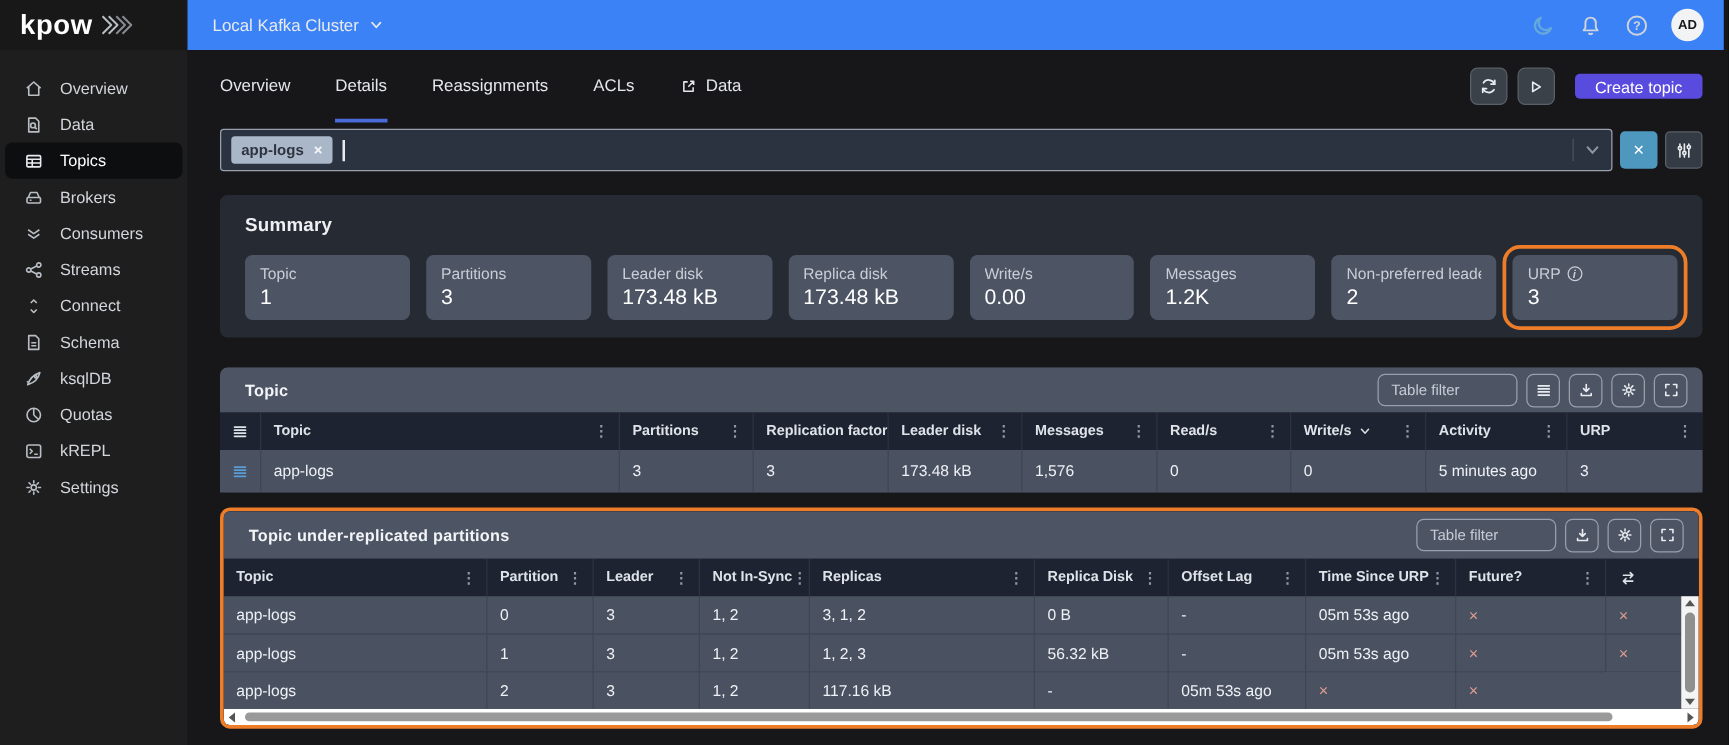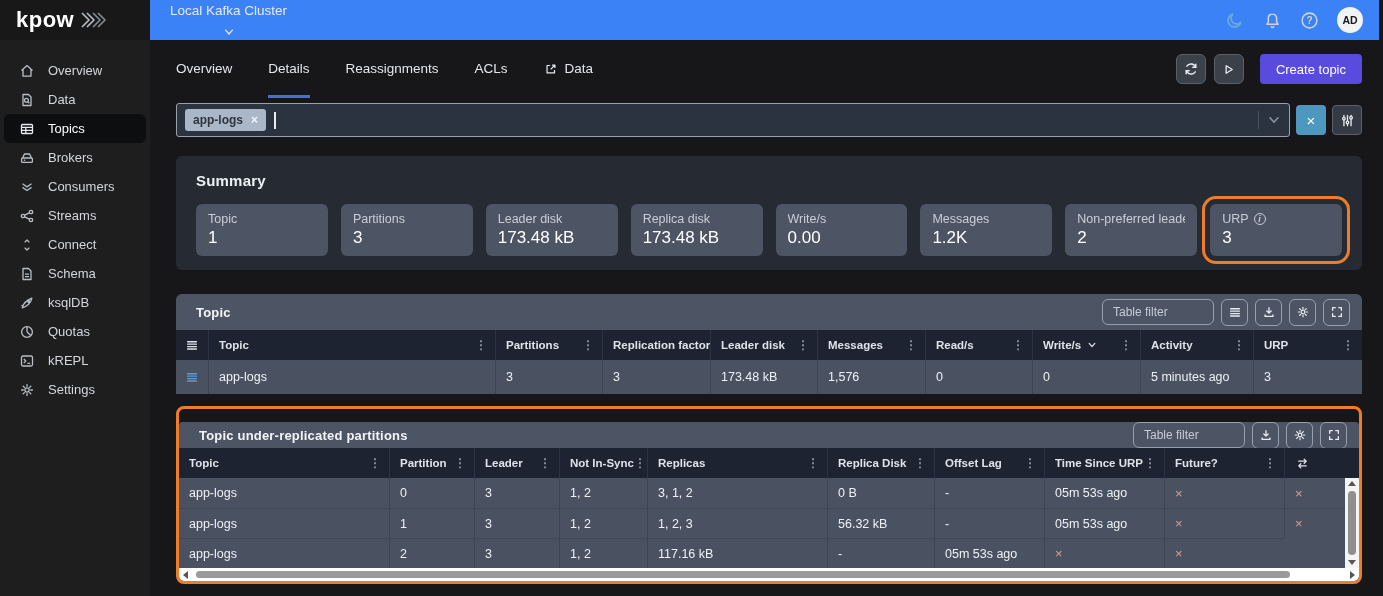--- a/index.html
+++ b/index.html
@@ -4,42 +4,42 @@
 <style>
   * { margin:0; padding:0; box-sizing:border-box; }
   body { font-family:"Liberation Sans", sans-serif; background:#000; }
   .app { position:relative; width:1383px; height:596px; overflow:hidden; background:#161619; color:#e8eaee; }
 
   
   .topbar { position:absolute; top:0; left:0; right:4px; height:40px; background:#3b82f6; display:flex; }
   .topbar-left { width:150px; height:40px; background:#181818; display:flex; align-items:center; padding-left:16px; gap:6px; cursor:pointer; }
   .logo-text { font-size:22px; font-weight:800; color:#fff; letter-spacing:0.5px; line-height:1; }
   .topbar-main { flex:1; display:flex; align-items:center; padding:0 16px 0 20px; }
-  .cluster-select { display:flex; align-items:center; gap:8px; font-size:13.5px; color:#e8eaee; cursor:pointer;flex-direction:column; }
+  .cluster-select { display:flex; align-items:center; gap:8px; font-size:13.5px; color:#e8eaee; cursor:pointer; }
   .topbar-actions { margin-left:auto; display:flex; align-items:center; gap:18px; }
   .icon-btn { background:none; border:none; cursor:pointer; display:flex; align-items:center; justify-content:center; padding:0; }
   .avatar { width:26px; height:26px; border-radius:50%; background:#f2f3f5; color:#17181a; font-size:10.5px; font-weight:700; display:flex; align-items:center; justify-content:center; cursor:pointer; }
 
   
   .sidebar { position:absolute; top:40px; left:0; width:150px; bottom:0; background:#1e1e1f; padding-top:16px; }
   .side-item { height:29px; display:flex; align-items:center; gap:13px; padding-left:15px; margin:0 4px; border-radius:6px; font-size:13px; color:#d3d6db; cursor:pointer; }
   .side-item svg { color:#b9bec5; flex:0 0 auto; }
   .side-item.active { background:#0d0e10; color:#ffffff; }
   .side-item.active svg { color:#e8eaee; }
 
   
   .content { position:absolute; top:40px; left:150px; right:0; bottom:0; background:#17171a; padding:0 21px 0 26px; overflow:hidden; }
 
   .tabbar { height:58px; display:flex; align-items:center; }
   .tabs { display:flex; gap:36px; height:100%; }
   .tab { display:flex; align-items:center; gap:7px; height:100%; font-size:13.5px; color:#e4e7eb; cursor:pointer; border-bottom:3px solid transparent; padding-top:2px; }
   .tab.active { border-bottom-color:#4b6bdb; }
   .tabbar-actions { margin-left:auto; display:flex; align-items:center; gap:8px; }
   .sq-btn { width:30px; height:30px; border-radius:6px; background:#3a4149; border:1px solid #5a6068; color:#e8ebf0; display:flex; align-items:center; justify-content:center; cursor:pointer; }
-  .primary-btn { height:30px; padding:0 16px; margin-left:8px; border:none; border-radius:4px; background:#5a4bdf; color:#fff; font-size:13px; cursor:pointer; }
+  .primary-btn { height:20px; padding:0 16px; margin-left:8px; border:none; border-radius:4px; background:#5a4bdf; color:#fff; font-size:13px; cursor:pointer; }
 
   
   .filter-row { display:flex; align-items:center; gap:6px; margin-top:5px; }
   .search-box { flex:1; height:34px; background:#2c3340; border:1px solid #9aa1ad; border-radius:3px; display:flex; align-items:center; padding:0 8px; cursor:text; }
   .chip { background:#a9b7c9; border-radius:3px; height:22px; display:flex; align-items:center; gap:8px; padding:0 8px; font-size:12px; color:#2e3540; font-weight:600; }
   .chip .chip-x { color:#f3f5f8; font-size:12px; font-weight:700; cursor:pointer; }
   .caret { width:1.5px; height:17px; background:#e8eaee; margin-left:8px; }
   .search-right { margin-left:auto; display:flex; align-items:center; gap:8px; color:#8d95a1; }
   .search-divider { width:1px; height:18px; background:#4a5160; }
   .clear-btn { width:30px; height:30px; border:none; border-radius:4px; background:#4e98bf; color:#fff; font-size:15px; display:flex; align-items:center; justify-content:center; cursor:pointer; }
@@ -78,21 +78,21 @@
   .td:first-child { border-left:none; }
   .trow + .trow .td { border-top:1px solid #414857; }
   .row-menu { color:#5b9bd5; font-size:15px; justify-content:center; padding:0; cursor:pointer; }
   .head-menu { justify-content:center; padding:0; }
   .cross { color:#dd9d92; font-size:13px; }
   .topic-panel .trow .td:first-child { border-radius:0 0 0 6px; }
 
   
   .urp-outer { margin-top:12px; border:3px solid #ee7d2a; border-radius:8px; overflow:hidden; }
   .urp-panel { border-radius:4px; position:relative; margin:0; }
-  .urp-panel .panel-titlebar { height:26px; border-radius:4px 4px 0 0;margin-top:13px; }
+  .urp-panel .panel-titlebar { height:38px; border-radius:4px 4px 0 0; }
   .urp-body { position:relative; }
 
   .vscroll { position:absolute; top:30px; right:0; width:14px; height:90px; background:#f4f4f4; display:flex; flex-direction:column; align-items:center; }
   .vthumb { width:8px; flex:1; margin:2px 0; background:#8f8f8f; border-radius:4px; }
   .arr { width:0; height:0; border-left:4px solid transparent; border-right:4px solid transparent; margin:3px 0; }
   .arr.up { border-bottom:5px solid #555; }
   .arr.down { border-top:5px solid #555; }
   .hscroll { height:13px; background:#ffffff; border-radius:0 0 4px 4px; display:flex; align-items:center; padding:0 4px; }
   .harr { width:0; height:0; border-top:4px solid transparent; border-bottom:4px solid transparent; }
   .harr.left { border-right:5px solid #555; }

